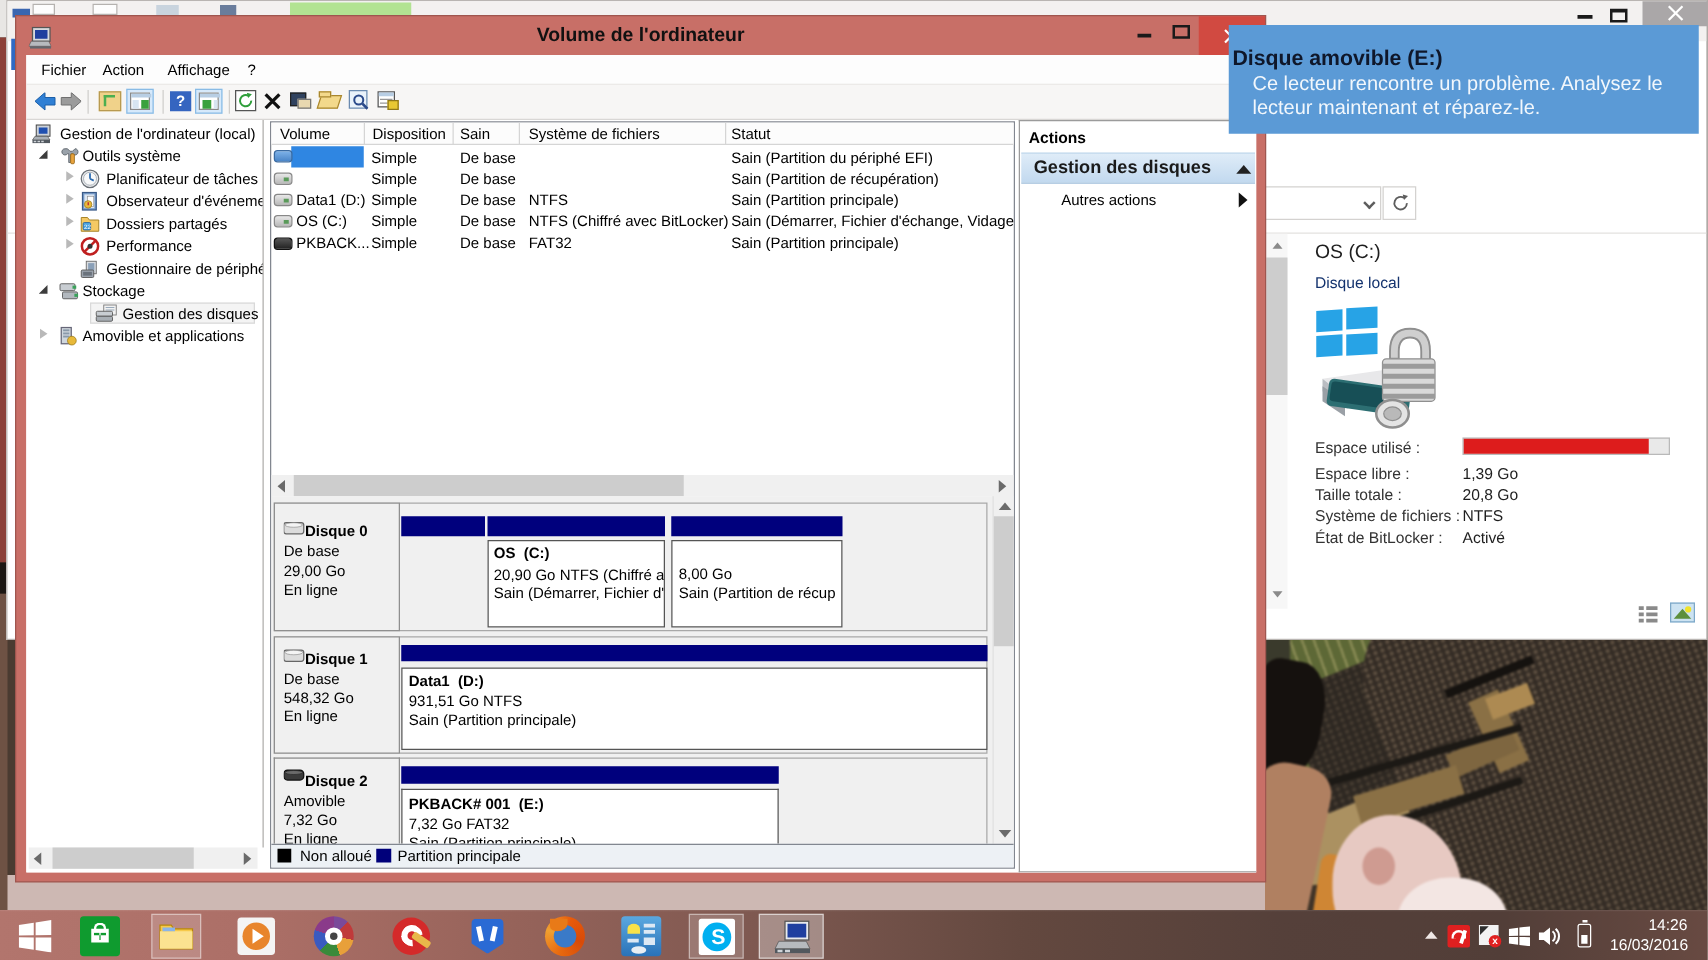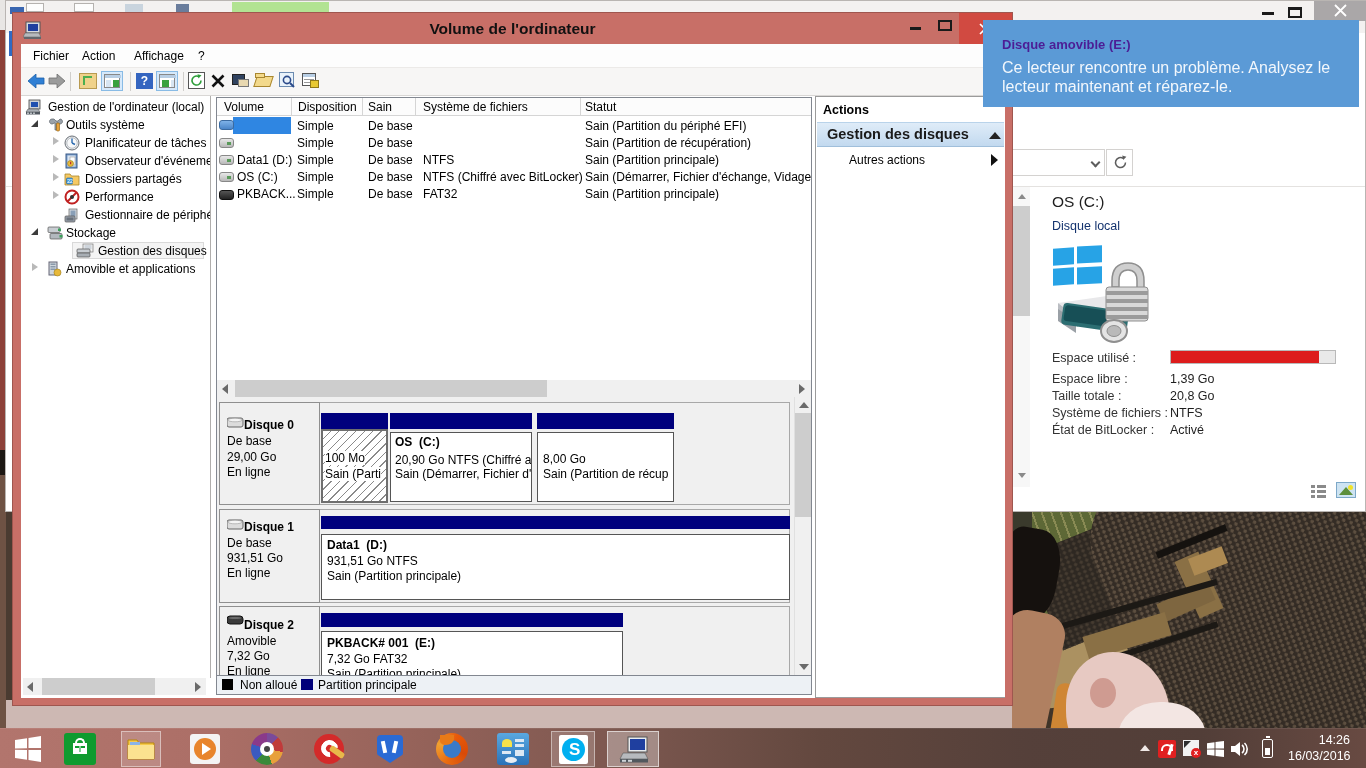--- a/index.html
+++ b/index.html
@@ -388,45 +388,41 @@
             <svg class="a" style="left:7px;top:14px" width="17" height="12" viewBox="0 0 17 12">
                   <rect x="0" y="1" width="16" height="9" rx="2" fill="#dcdcdc" stroke="#666"></rect>
                   <ellipse cx="8" cy="3" rx="7" ry="1.8" fill="#f4f4f4" stroke="#888" stroke-width=".5"></ellipse>
                 </svg>
             <span class="a" style="left:24px;top:15px;font-weight:bold">Disque 0</span>
             <span class="a" style="left:7px;top:31px">De base</span>
             <span class="a" style="left:7px;top:47px">29,00 Go</span>
             <span class="a" style="left:7px;top:62px">En ligne</span>
           </div>
           <div class="a" style="left:104px;top:16px;width:67px;height:16px;background:#00007d"></div>
-          <div class="a" style="left:104px;top:32px;width:67px;height:74px;border:2px solid #6e6e6e;background:repeating-linear-gradient(135deg,#fff 0 5px,#8a8a8a 5px 6px);overflow:hidden">
-            <span class="a" style="left:2px;top:20px;background:#fff">100 Mo</span>
-            <span class="a" style="left:2px;top:36px;background:#fff">Sain (Parti</span>
-          </div>
           <div class="a" style="left:173px;top:16px;width:142px;height:16px;background:#00007d"></div>
           <div class="a" style="left:173px;top:35px;width:142px;height:70px;border:1px solid #555;background:#fff;overflow:hidden">
             <span class="a" style="left:4px;top:2px;font-weight:bold">OS&nbsp; (C:)</span>
             <span class="a" style="left:4px;top:20px">20,90 Go NTFS (Chiffré av</span>
             <span class="a" style="left:4px;top:34px">Sain (Démarrer, Fichier d'</span>
           </div>
           <div class="a" style="left:320px;top:16px;width:137px;height:16px;background:#00007d"></div>
           <div class="a" style="left:320px;top:35px;width:137px;height:70px;border:1px solid #555;background:#fff;overflow:hidden">
             <span class="a" style="left:5px;top:19px">8,00 Go</span>
             <span class="a" style="left:5px;top:34px">Sain (Partition de récup</span>
           </div>
 
           <div class="a" style="left:2px;top:112px;width:571px;height:94px;border:1px solid #a8a8a8"></div>
           <div class="a" style="left:2px;top:112px;width:101px;height:94px;border:1px solid #8f8f8f;background:#f0f0f0">
             <svg class="a" style="left:7px;top:9px" width="17" height="12" viewBox="0 0 17 12">
                   <rect x="0" y="1" width="16" height="9" rx="2" fill="#dcdcdc" stroke="#666"></rect>
                   <ellipse cx="8" cy="3" rx="7" ry="1.8" fill="#f4f4f4" stroke="#888" stroke-width=".5"></ellipse>
                 </svg>
             <span class="a" style="left:24px;top:10px;font-weight:bold">Disque 1</span>
             <span class="a" style="left:7px;top:26px">De base</span>
-            <span class="a" style="left:7px;top:41px">931,51 Go</span>
+            <span class="a" style="left:7px;top:41px">548,32 Go</span>
             <span class="a" style="left:7px;top:56px">En ligne</span>
           </div>
           <div class="a" style="left:104px;top:119px;width:469px;height:13px;background:#00007d"></div>
           <div class="a" style="left:104px;top:137px;width:469px;height:66px;border:1px solid #555;background:#fff;overflow:hidden">
             <span class="a" style="left:5px;top:3px;font-weight:bold">Data1&nbsp; (D:)</span>
             <span class="a" style="left:5px;top:19px">931,51 Go NTFS</span>
             <span class="a" style="left:5px;top:34px">Sain (Partition principale)</span>
           </div>
 
           <div class="a" style="left:2px;top:209px;width:571px;height:70px;border:1px solid #a8a8a8;border-bottom:none"></div>
@@ -469,21 +465,21 @@
           <div class="a arw" style="left:172px;top:9px;border-width:0 6px 7px 6px;border-color:transparent transparent #222 transparent"></div>
         </div>
         <span class="a tx" style="left:33px;top:56px">Autres actions</span>
         <div class="a arw" style="left:175px;top:57px;border-width:6px 0 6px 7px;border-color:transparent transparent transparent #111"></div>
       </div>
     </div>
   </div>
 </div>
 
 <div id="toast" class="a" style="left:983px;top:20px;width:376px;height:87px;background:#5b9ad6">
-  <div class="a" style="left:19px;top:17px;font-size:13px;font-weight:bold;color:#4c1d95;white-space:nowrap">Disque amovible (E:)</div>
+  <div class="a" style="left:3px;top:17px;font-size:17px;font-weight:bold;color:#0f172a;white-space:nowrap">Disque amovible (E:)</div>
   <div class="a" style="left:19px;top:38px;font-size:16px;color:#f2f7fc;white-space:nowrap;line-height:19px">Ce lecteur rencontre un problème. Analysez le<br>lecteur maintenant et réparez-le.</div>
 </div>
 
 <div id="taskbar" class="a" style="left:0;top:728px;width:1366px;height:40px;background:linear-gradient(90deg,#b2756d 0%,#ac6f67 15%,#96635a 30%,#7d5850 45%,#63483f 60%,#55403a 75%,#523e38 88%,#684a42 100%);border-top:1px solid rgba(255,255,255,.08)">
 
   <svg class="a" style="left:15px;top:7px" width="27" height="26" viewBox="0 0 27 26">
         <polygon points="0,4 12,2.2 12,12.2 0,12.4" fill="#fff"></polygon>
         <polygon points="13.5,2 26,0 26,12 13.5,12.1" fill="#fff"></polygon>
         <polygon points="0,13.8 12,13.9 12,23.8 0,22" fill="#fff"></polygon>
         <polygon points="13.5,13.9 26,14 26,26 13.5,24" fill="#fff"></polygon>

